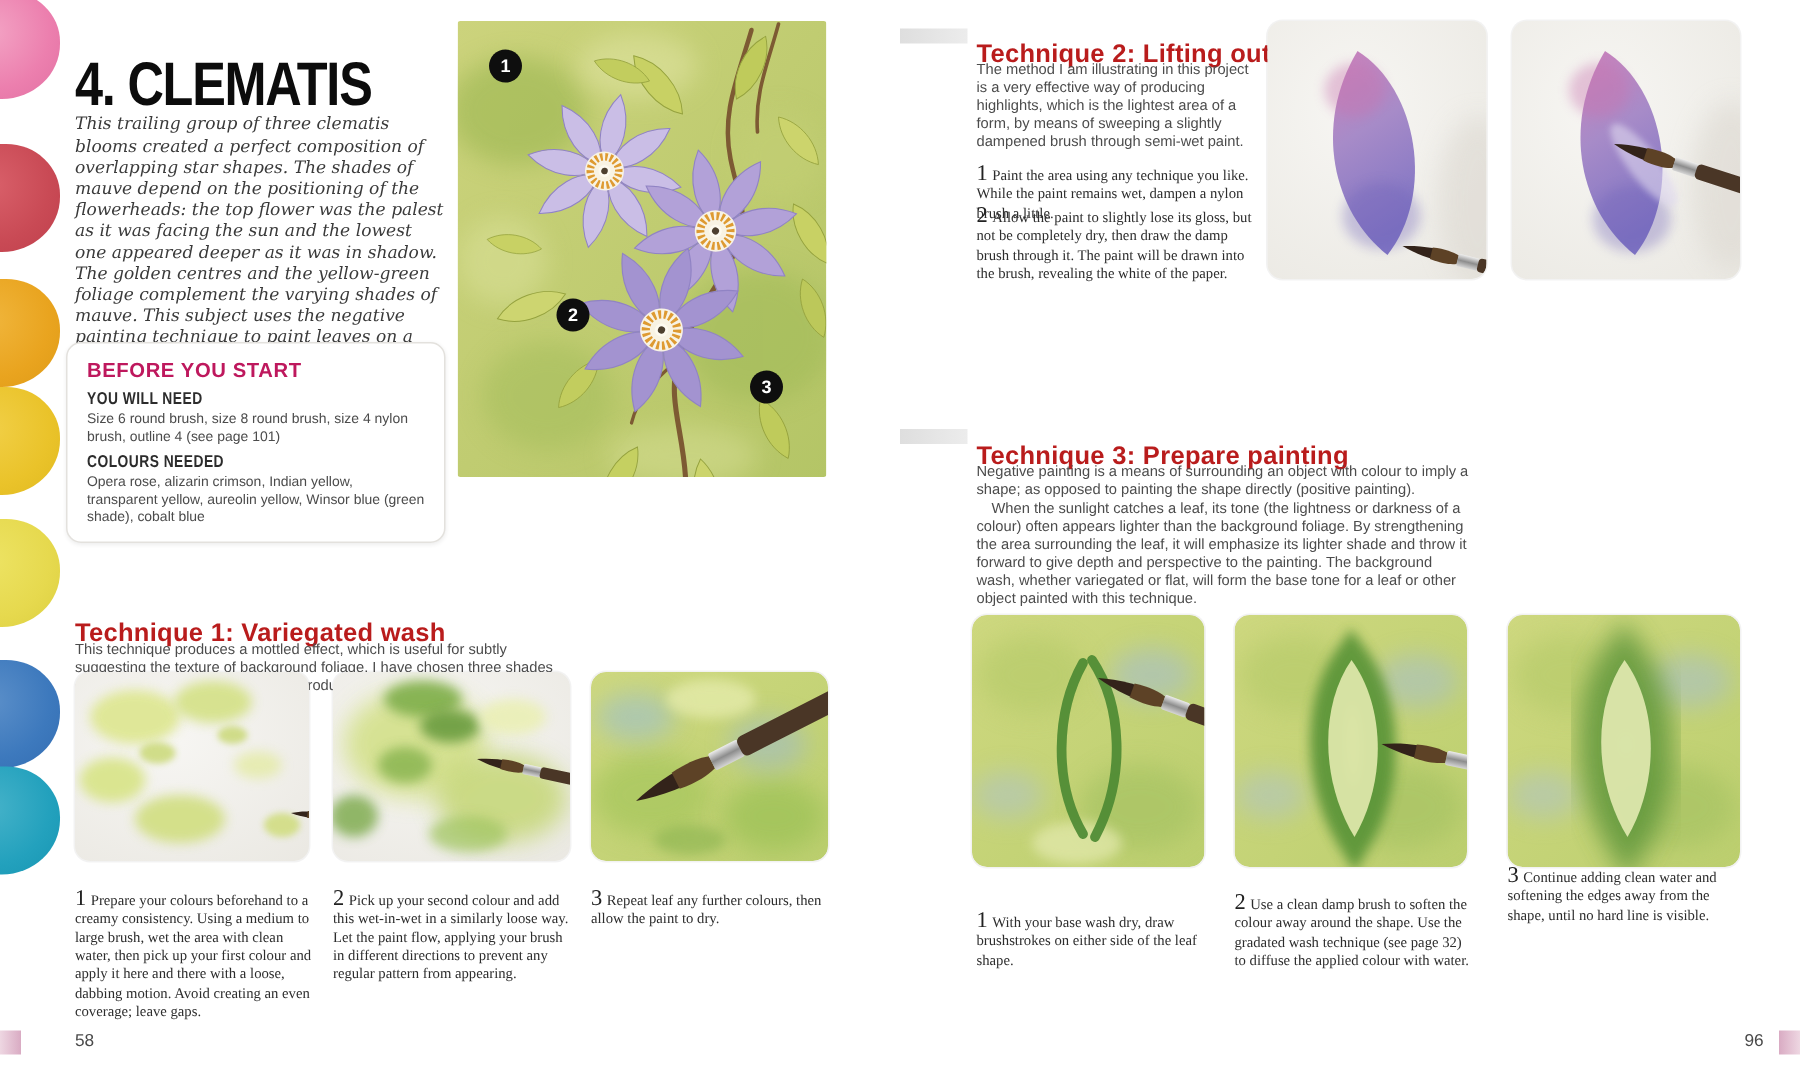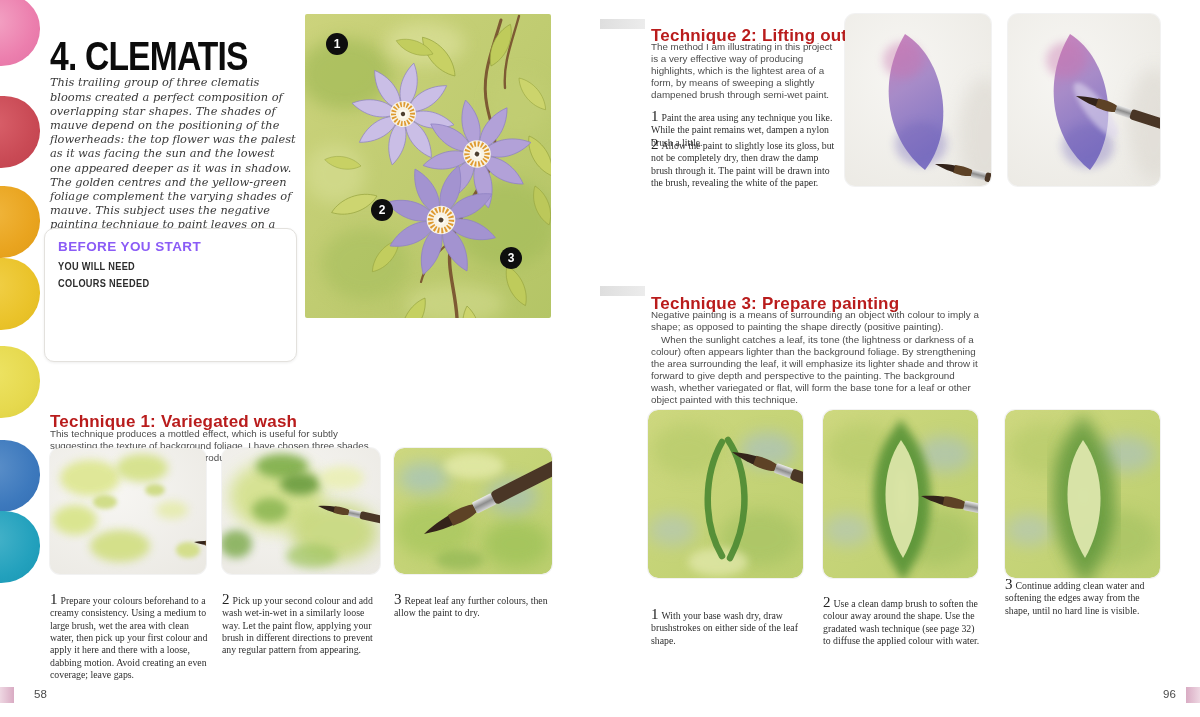--- a/index.html
+++ b/index.html
@@ -17,21 +17,21 @@
   .sw-teal   {background:radial-gradient(ellipse at 40% 38%,#45b2c9,#23a1bd 60%,#1795b2);}
 
   .page-title{position:absolute;left:50px;top:6px;font-size:41px;font-weight:bold;color:#0c0c0c;
     letter-spacing:-1px;transform:scaleX(.82);transform-origin:left top;white-space:nowrap;}
   .intro-italic{position:absolute;left:50px;top:64px;width:246px;
     font-family:"DejaVu Serif",serif;font-style:italic;font-size:11.4px;line-height:14.2px;color:#3a3a3a;}
 
   .bys-box{position:absolute;left:44px;top:228px;width:253px;height:134px;background:#ffffff;
     border:1px solid #e3e1dd;border-radius:10px;box-shadow:0 1px 3px rgba(0,0,0,.07);
     padding:10px 13px;box-sizing:border-box;}
-  .bys-h{font-size:13.5px;font-weight:bold;letter-spacing:.4px;color:#8b5cf6;margin:0 0 6px 0;}
+  .bys-h{font-size:13.5px;font-weight:bold;letter-spacing:.4px;color:#be185d;margin:0 0 6px 0;}
   .cond-h{font-size:11.5px;font-weight:bold;color:#2c2c2c;letter-spacing:.4px;margin:5px 0 2px 0;
     transform:scaleX(.8);transform-origin:left;white-space:nowrap;}
   .bys-t{font-size:9.3px;line-height:11.6px;color:#4b4b4b;margin:0;}
 
   .tech-h{position:absolute;font-size:17px;color:#b91c1c;letter-spacing:.2px;white-space:nowrap;}
   .tech-intro{position:absolute;font-size:9.8px;line-height:12px;color:#4c4c4c;}
   .graybar{position:absolute;width:45px;height:10px;background:linear-gradient(to right,#dedede,#ececec);}
 
   .photo{position:absolute;border-radius:10px;overflow:hidden;background:#f1f0ec;
     box-shadow:0 0 0 1px rgba(0,0,0,.05);}
@@ -122,21 +122,23 @@
     <div class="swatch sw-pale" style="top:346px"></div>
     <div class="swatch sw-blue" style="top:440px"></div>
     <div class="swatch sw-teal" style="top:511px"></div>
 
     <h1 class="page-title">4. CLEMATIS</h1>
     <p class="intro-italic">This trailing group of three clematis blooms created a perfect composition of overlapping star shapes. The shades of mauve depend on the positioning of the flowerheads: the top flower was the palest as it was facing the sun and the lowest one appeared deeper as it was in shadow. The golden centres and the yellow-green foliage complement the varying shades of mauve. This subject uses the negative painting technique to paint leaves on a variegated background.</p>
 
     <div class="bys-box">
       <p class="bys-h">BEFORE YOU START</p>
       <p class="cond-h">YOU WILL NEED</p>
+      <p class="bys-t">Size 6 round brush, size 8 round brush, size 4 nylon brush, outline 4 (see page 101)</p>
       <p class="cond-h">COLOURS NEEDED</p>
+      <p class="bys-t">Opera rose, alizarin crimson, Indian yellow, transparent yellow, aureolin yellow, Winsor blue (green shade), cobalt blue</p>
     </div>
 
     <div class="illu">
       <svg width="246" height="304" viewBox="0 0 246 304">
         <rect width="246" height="304" fill="url(#illuG)"></rect>
         <ellipse cx="40" cy="60" rx="46" ry="36" fill="#97b44e" opacity=".55" filter="url(#b8)"></ellipse>
         <ellipse cx="200" cy="210" rx="50" ry="44" fill="#9cb854" opacity=".5" filter="url(#b8)"></ellipse>
         <ellipse cx="60" cy="250" rx="44" ry="36" fill="#a4bd5b" opacity=".55" filter="url(#b8)"></ellipse>
         <ellipse cx="120" cy="30" rx="40" ry="22" fill="#dfe3a0" opacity=".6" filter="url(#b8)"></ellipse>
         <ellipse cx="30" cy="160" rx="30" ry="30" fill="#dce29c" opacity=".5" filter="url(#b8)"></ellipse>
@@ -225,28 +227,28 @@
         <ellipse cx="80" cy="18" rx="30" ry="13" fill="#e6ecae" opacity=".75" filter="url(#b4)"></ellipse>
         <ellipse cx="66" cy="112" rx="24" ry="10" fill="#89b350" opacity=".6" filter="url(#b4)"></ellipse>
         <use href="#brush" transform="translate(30,86) rotate(-27) scale(1.35)"></use>
       </svg>
     </div>
 
     <p class="step" style="left:50px;top:583px;width:158px">
       <span class="n">1</span><span>Prepare your colours beforehand to a creamy consistency. Using a medium to large brush, wet the area with clean water, then pick up your first colour and apply it here and there with a loose, dabbing motion. Avoid creating an even coverage; leave gaps.</span>
     </p>
     <p class="step" style="left:222px;top:583px;width:160px">
-      <span class="n">2</span><span>Pick up your second colour and add wash wet-in-wet in a similarly loose way. Let the paint flow, applying your brush in different directions to prevent any regular pattern from appearing.</span>
+      <span class="n">2</span><span>Pick up your second colour and add this wet-in-wet in a similarly loose way. Let the paint flow, applying your brush in different directions to prevent any regular pattern from appearing.</span>
     </p>
     <p class="step" style="left:394px;top:583px;width:160px">
       <span class="n">3</span><span>Repeat leaf any further colours, then allow the paint to dry.</span>
     </p>
 
     <div class="corner corner-l"></div>
-    <div class="pagenum" style="left:34px">58</div>
+    <div class="pagenum" style="left:50px">58</div>
   </div>
 
   <div>
 
     <div class="graybar" style="left:600px;top:19px"></div>
     <h2 class="tech-h" style="left:651px;top:12px">Technique 2: Lifting out</h2>
     <p class="tech-intro" style="left:651px;top:31px;width:186px">The method I am illustrating in this project is a very effective way of producing highlights, which is the lightest area of a form, by means of sweeping a slightly dampened brush through semi-wet paint.</p>
 
     <p class="step" style="left:651px;top:100px;width:184px">
       <span class="n">1</span><span>Paint the area using any technique you like. While the paint remains wet, dampen a nylon brush a little.</span>

